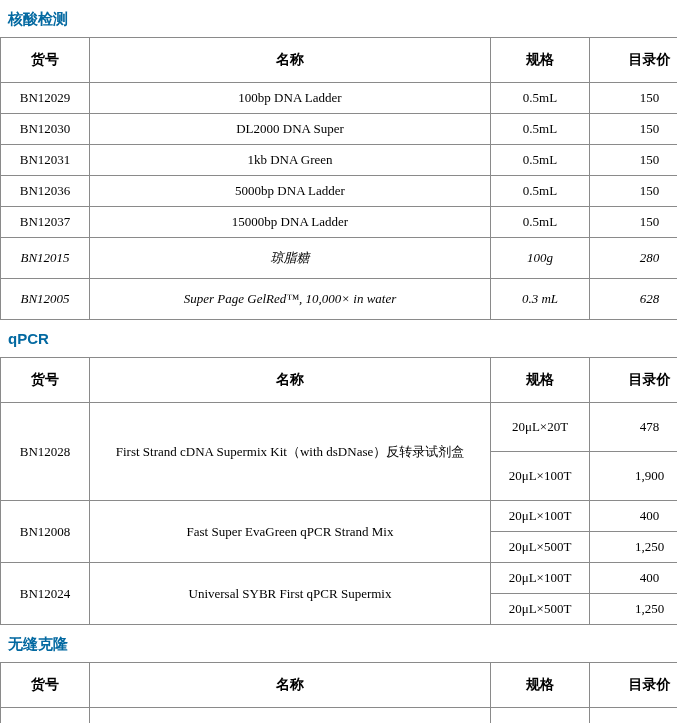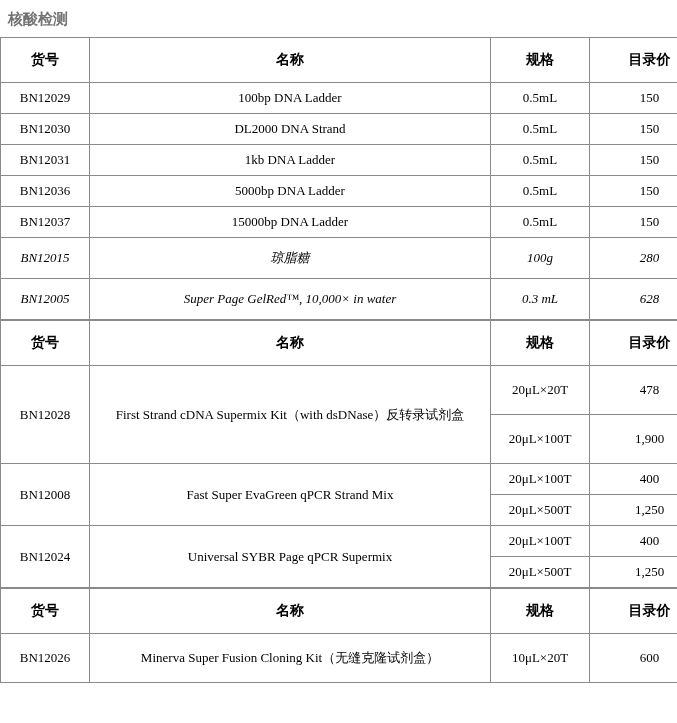--- a/index.html
+++ b/index.html
@@ -15,21 +15,21 @@
     overflow: hidden;
   }
   .page {
     width: 677px;
     position: relative;
   }
   .section-title {
     font-family: "Liberation Sans", sans-serif;
     font-weight: bold;
     font-size: 15px;
-    color: #737373;
+    color: #0369a1;
     padding: 8px 0 8px 8px;
     line-height: 1.4;
   }
   table.price-table {
     border-collapse: collapse;
     width: 677px;
     table-layout: fixed;
   }
   table.price-table td, table.price-table th {
     border: 1px solid #8a8a8a;
@@ -75,27 +75,27 @@
         </thead>
         <tbody>
           <tr class="row-h30">
             <td class="cell-code col-code nowrap" rowspan="1">BN12029</td>
             <td class="cell-name col-name" rowspan="1">100bp DNA Ladder</td>
             <td class="cell-spec col-spec">0.5mL</td>
             <td class="cell-price col-price">150</td>
           </tr>
           <tr class="row-h30">
             <td class="cell-code col-code nowrap" rowspan="1">BN12030</td>
-            <td class="cell-name col-name" rowspan="1">DL2000 DNA Strand</td>
+            <td class="cell-name col-name" rowspan="1">DL2000 DNA Super</td>
             <td class="cell-spec col-spec">0.5mL</td>
             <td class="cell-price col-price">150</td>
           </tr>
           <tr class="row-h30">
             <td class="cell-code col-code nowrap" rowspan="1">BN12031</td>
-            <td class="cell-name col-name" rowspan="1">1kb DNA Ladder</td>
+            <td class="cell-name col-name" rowspan="1">1kb DNA Green</td>
             <td class="cell-spec col-spec">0.5mL</td>
             <td class="cell-price col-price">150</td>
           </tr>
           <tr class="row-h30">
             <td class="cell-code col-code nowrap" rowspan="1">BN12036</td>
             <td class="cell-name col-name" rowspan="1">5000bp DNA Ladder</td>
             <td class="cell-spec col-spec">0.5mL</td>
             <td class="cell-price col-price">150</td>
           </tr>
           <tr class="row-h30">
@@ -111,20 +111,21 @@
             <td class="cell-price col-price">280</td>
           </tr>
           <tr class="row-h38">
             <td class="cell-code col-code nowrap" rowspan="1">BN12005</td>
             <td class="cell-name col-name" rowspan="1">Super Page GelRed™, 10,000× in water</td>
             <td class="cell-spec col-spec">0.3 mL</td>
             <td class="cell-price col-price">628</td>
           </tr>
         </tbody>
       </table>
+      <div class="section-title">qPCR</div>
       <table class="price-table">
         <thead>
           <tr>
             <th class="col-code">货号</th>
             <th class="col-name">名称</th>
             <th class="col-spec">规格</th>
             <th class="col-price">目录价</th>
           </tr>
         </thead>
         <tbody>
@@ -143,30 +144,31 @@
             <td class="cell-name col-name" rowspan="2">Fast Super EvaGreen qPCR Strand Mix</td>
             <td class="cell-spec col-spec">20μL×100T</td>
             <td class="cell-price col-price">400</td>
           </tr>
           <tr class="row-h30">
             <td class="cell-spec col-spec">20μL×500T</td>
             <td class="cell-price col-price">1,250</td>
           </tr>
           <tr class="row-h30">
             <td class="cell-code col-code nowrap" rowspan="2">BN12024</td>
-            <td class="cell-name col-name" rowspan="2">Universal SYBR Page qPCR Supermix</td>
+            <td class="cell-name col-name" rowspan="2">Universal SYBR First qPCR Supermix</td>
             <td class="cell-spec col-spec">20μL×100T</td>
             <td class="cell-price col-price">400</td>
           </tr>
           <tr class="row-h30">
             <td class="cell-spec col-spec">20μL×500T</td>
             <td class="cell-price col-price">1,250</td>
           </tr>
         </tbody>
       </table>
+      <div class="section-title">无缝克隆</div>
       <table class="price-table">
         <thead>
           <tr>
             <th class="col-code">货号</th>
             <th class="col-name">名称</th>
             <th class="col-spec">规格</th>
             <th class="col-price">目录价</th>
           </tr>
         </thead>
         <tbody>

